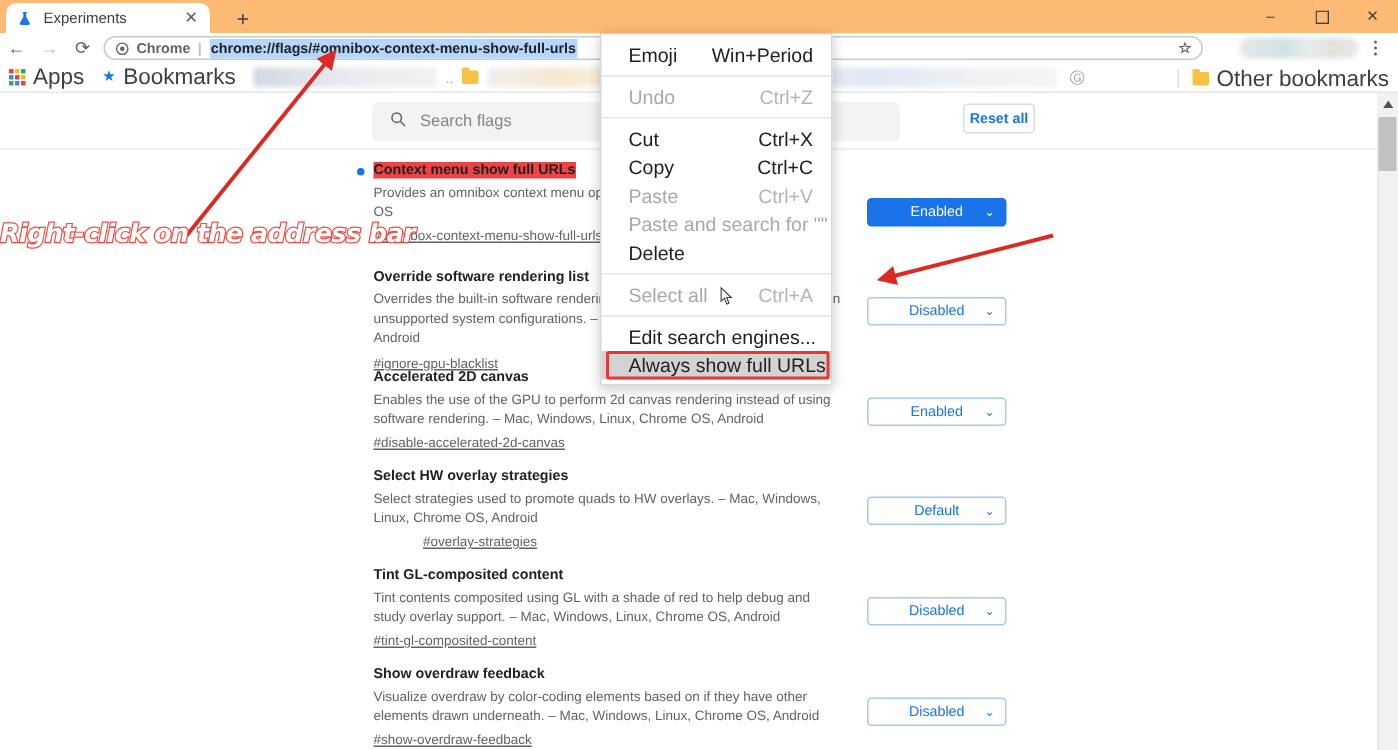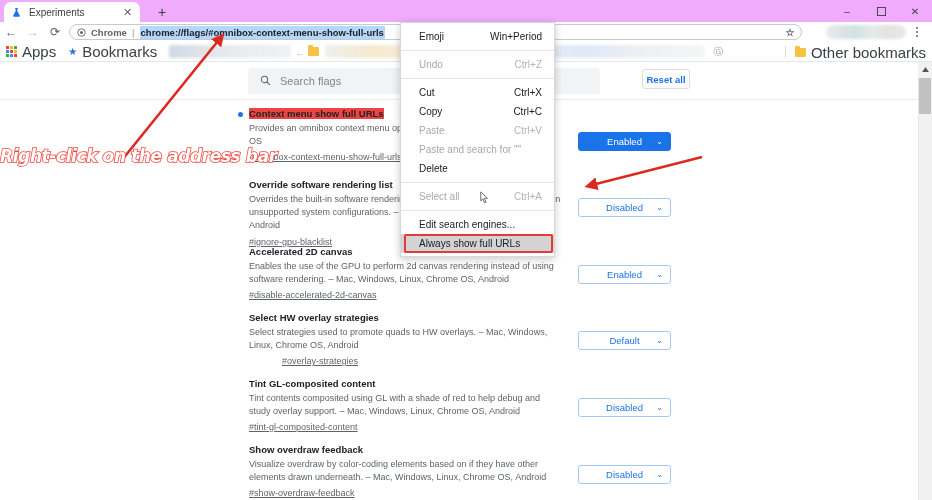--- a/index.html
+++ b/index.html
@@ -7,21 +7,21 @@
     width: 932px; height: 500px;
     font-family: "Liberation Sans", sans-serif;
     overflow: hidden;
     background: #ffffff;
   }
   #root { position: relative; width: 932px; height: 500px; }
 
   
   .tabstrip {
     position: absolute; left: 0; top: 0; width: 932px; height: 22px;
-    background: #f0abfc;
+    background: #fdba74;
   }
   .tab {
     position: absolute; left: 4px; top: 2px; width: 136px; height: 20px;
     background: #ffffff; border-radius: 7px 7px 0 0;
     display: flex; align-items: center; padding: 0 6px;
   }
   .tab-favicon {
     width: 12px; height: 12px; margin-right: 7px;
     display: flex; align-items: center; justify-content: center;
     flex: 0 0 auto;
@@ -215,21 +215,21 @@
     background: #c1c1c1; border-radius: 1px;
   }
 
   
   .ctxmenu {
     position: absolute; left: 400px; top: 22px; width: 155px;
     background: #ffffff;
     border: 1px solid #d8d8d8;
     box-shadow: 0 2px 8px rgba(0,0,0,0.22);
     padding: 4px 0 3px 0;
-    font-size: 10px;
+    font-size: 13px;
   }
   .ctxitem {
     position: relative; height: 19px; display: flex; align-items: center;
     padding: 0 12px 0 18px; color: #202124; white-space: nowrap;
   }
   .ctxitem.dis { color: #a8a8a8; }
   .ctxitem .accel {
     position: absolute; right: 12px; color: inherit;
   }
   .ctxitem.dis .accel { color: #b4b4b4; }

